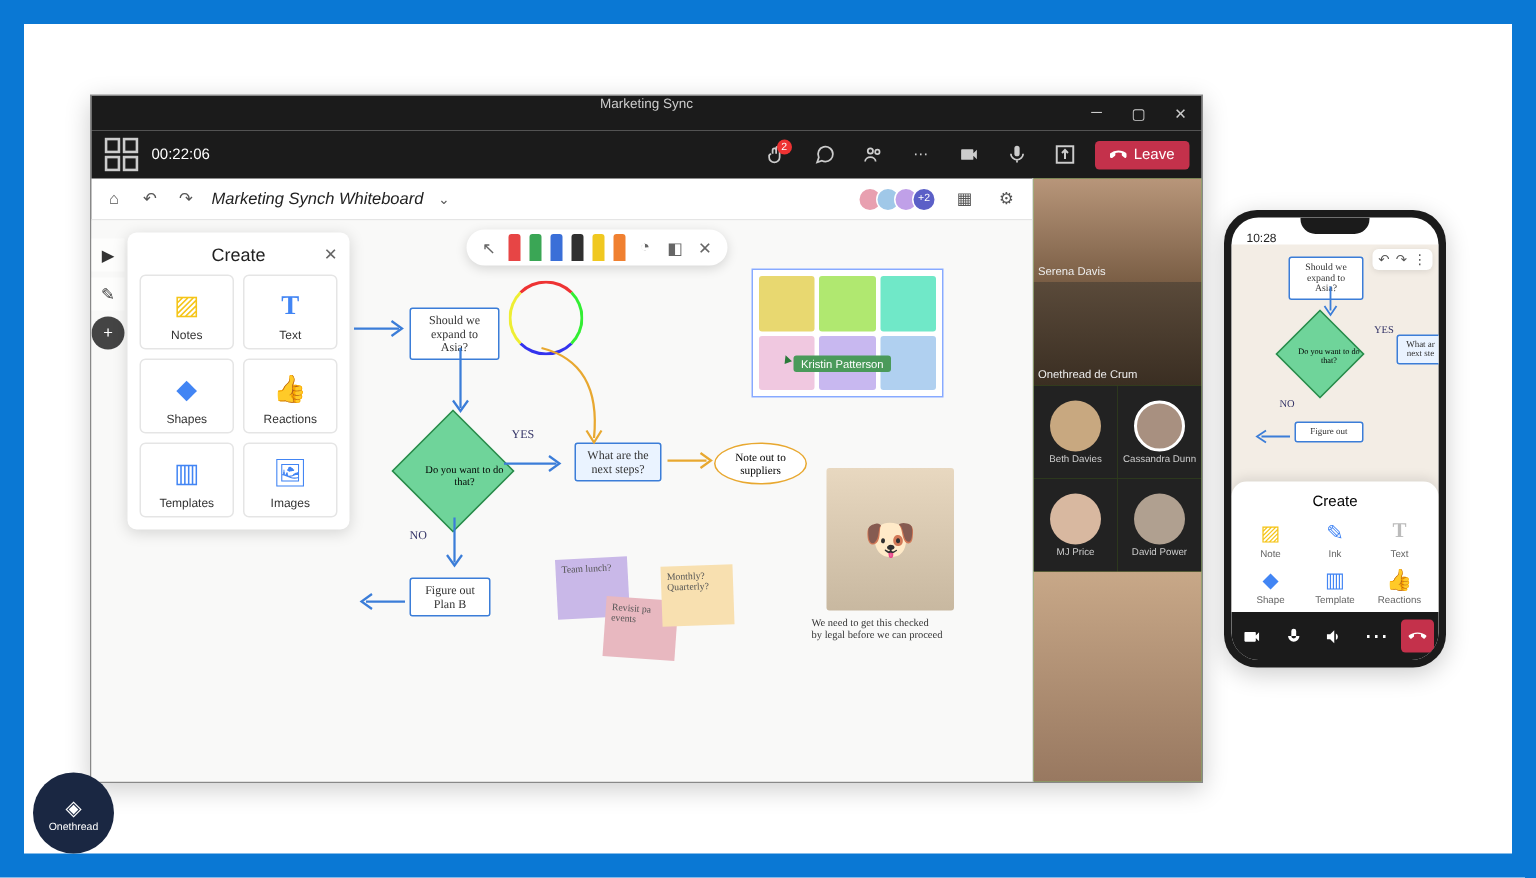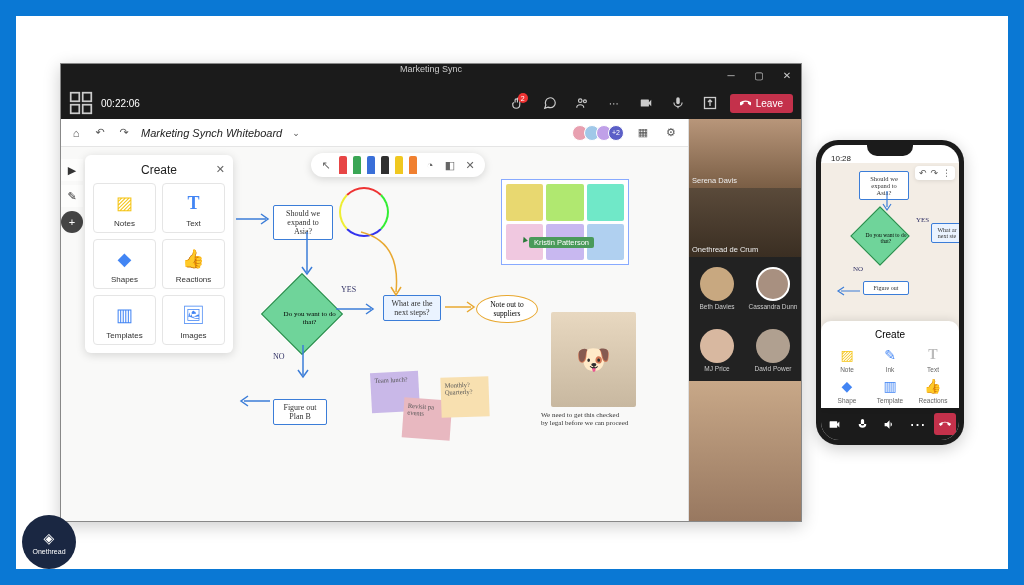--- a/index.html
+++ b/index.html
@@ -260,21 +260,21 @@
             <path d="M0 8 H26" stroke="#e8a830" stroke-width="1.5" fill="none"></path>
             <path d="M22 3 L29 8 L22 13" stroke="#e8a830" stroke-width="1.5" fill="none"></path>
           </svg>
         <div class="oval" style="left:415px;top:148px;width:62px;">Note out to
 suppliers</div>
         <span class="label" style="left:212px;top:205px;">NO</span>
         <svg class="arrow-svg" style="left:232px;top:198px;width:20px;height:40px;">
             <path d="M10 0 V30" stroke="#3b7dd8" stroke-width="1.5" fill="none"></path>
             <path d="M5 25 L10 32 L15 25" stroke="#3b7dd8" stroke-width="1.5" fill="none"></path>
           </svg>
-        <div class="flowbox" style="left:212px;top:252px;width:54px;">Figure out
+        <div class="flowbox" style="left:212px;top:238px;width:54px;">Figure out
 Plan B</div>
         <svg class="arrow-svg" style="left:175px;top:246px;width:36px;height:16px;">
             <path d="M34 8 H8" stroke="#3b7dd8" stroke-width="1.5" fill="none"></path>
             <path d="M12 3 L5 8 L12 13" stroke="#3b7dd8" stroke-width="1.5" fill="none"></path>
           </svg>
 
         <div class="sticky-note sn1" style="left:310px;top:225px;">Team lunch?</div>
         <div class="sticky-note sn2" style="left:342px;top:252px;">Revisit pa
 events</div>
         <div class="sticky-note sn3" style="left:380px;top:230px;">Monthly?

